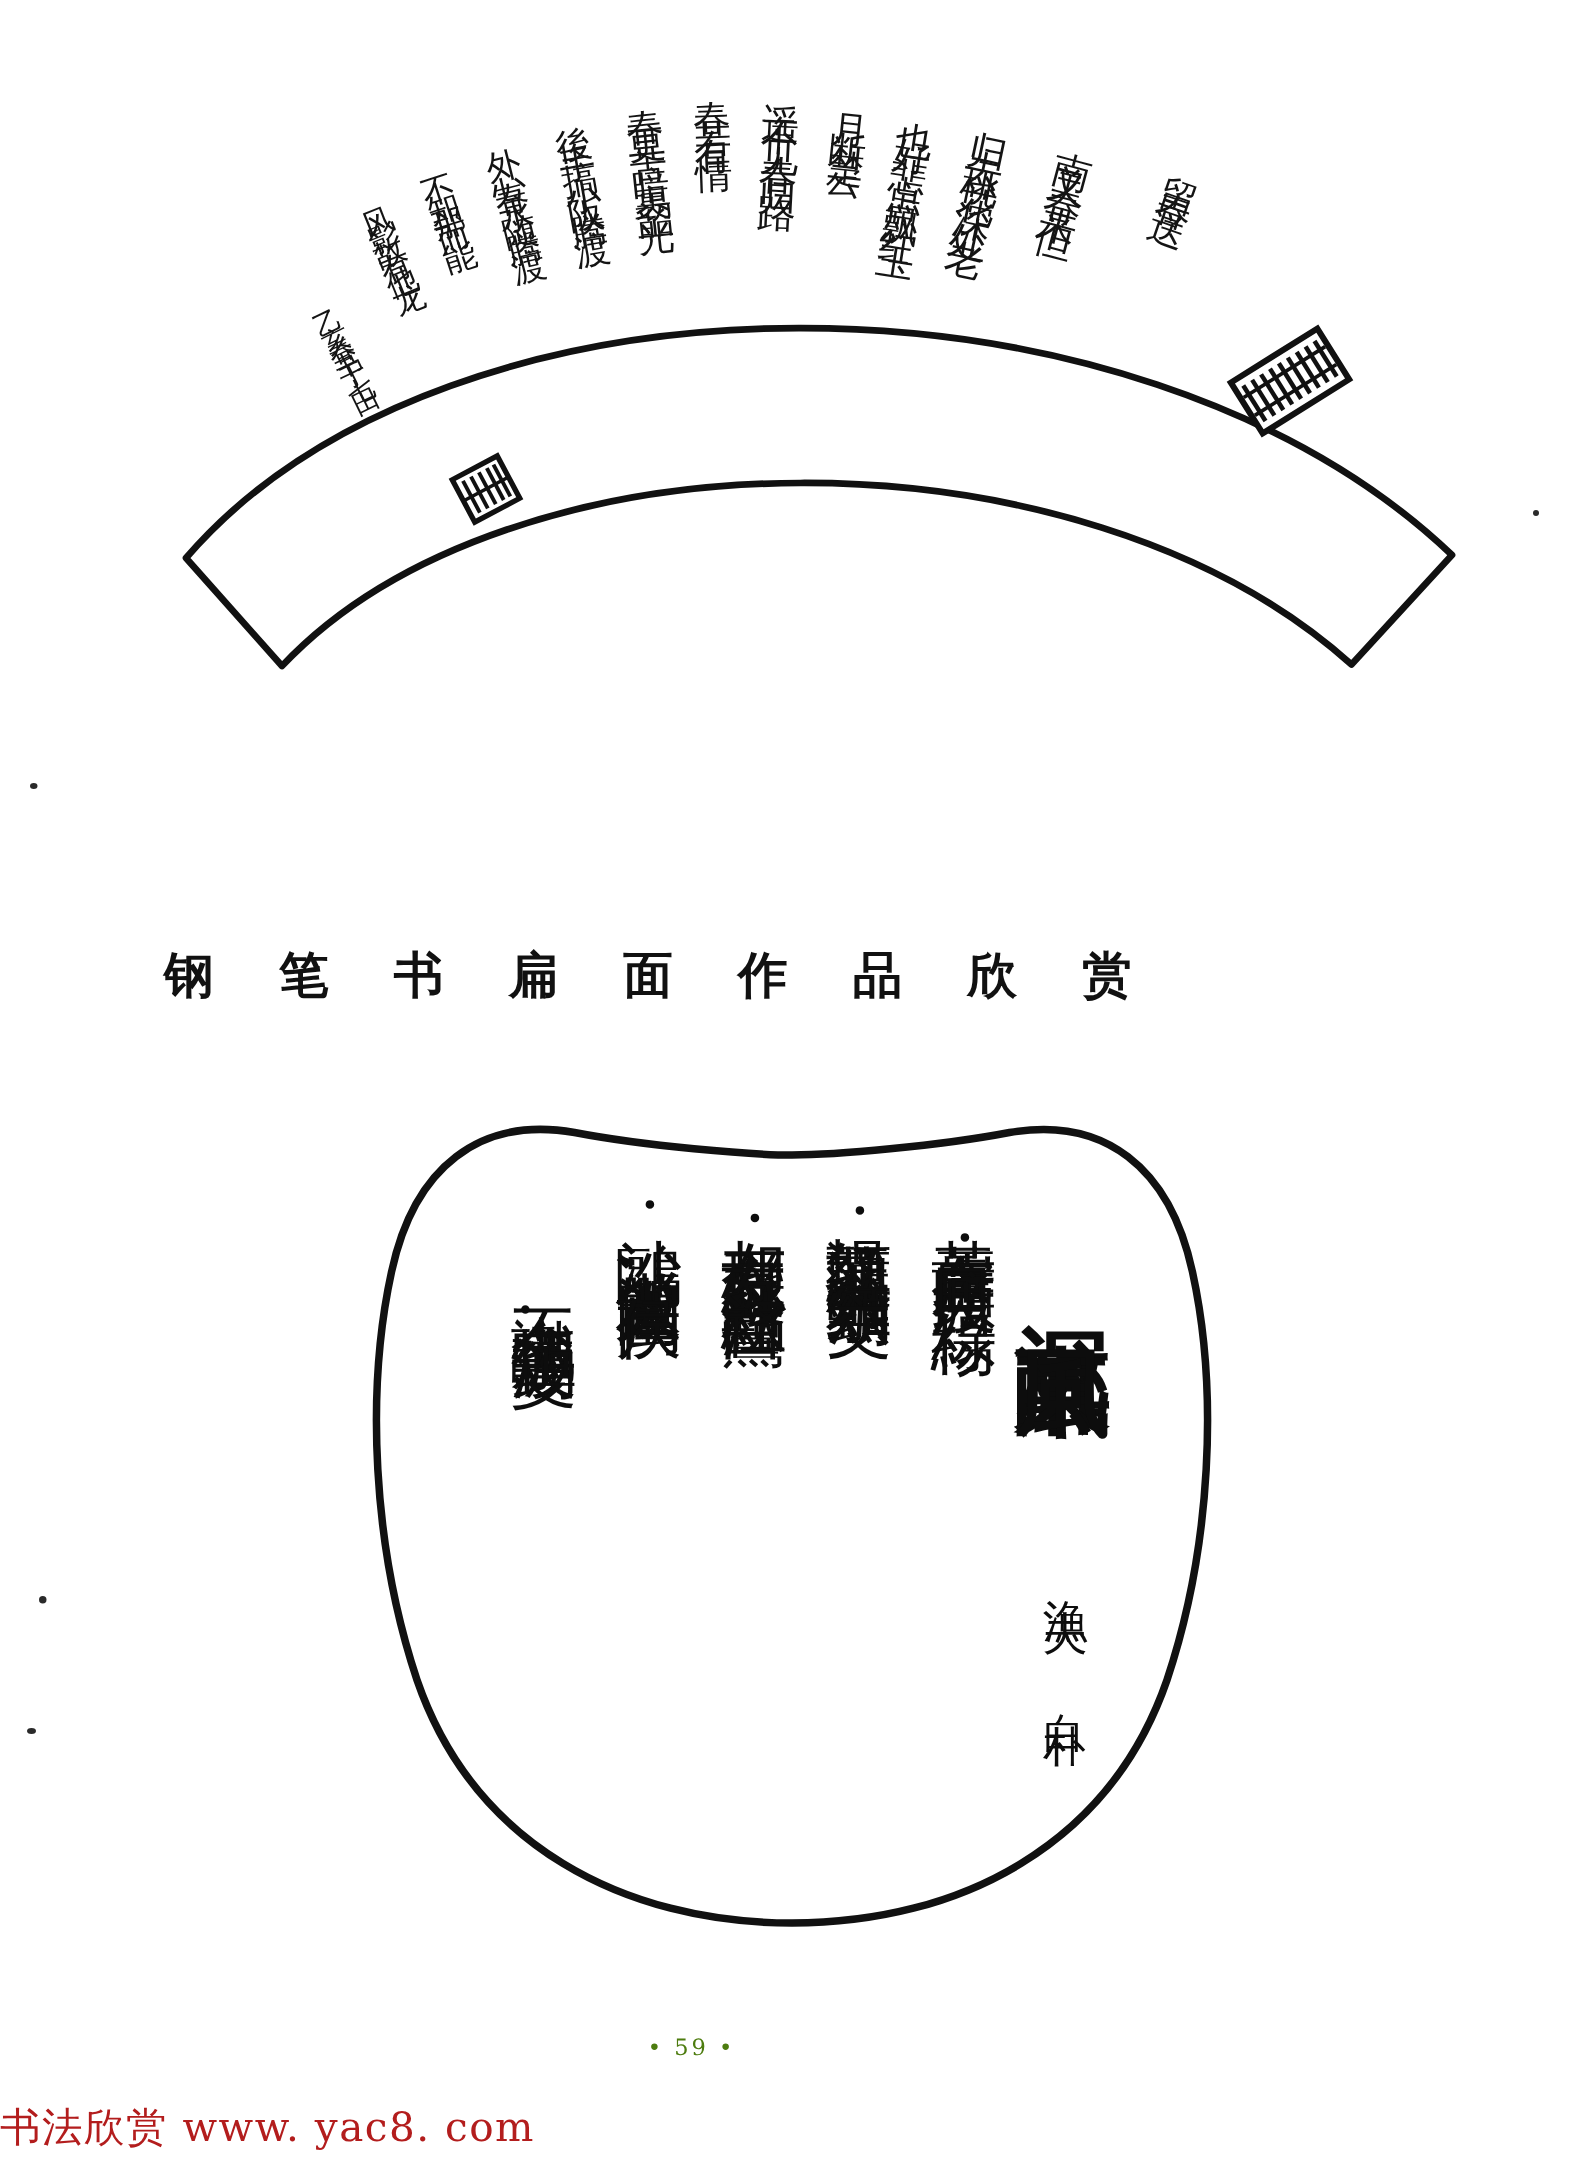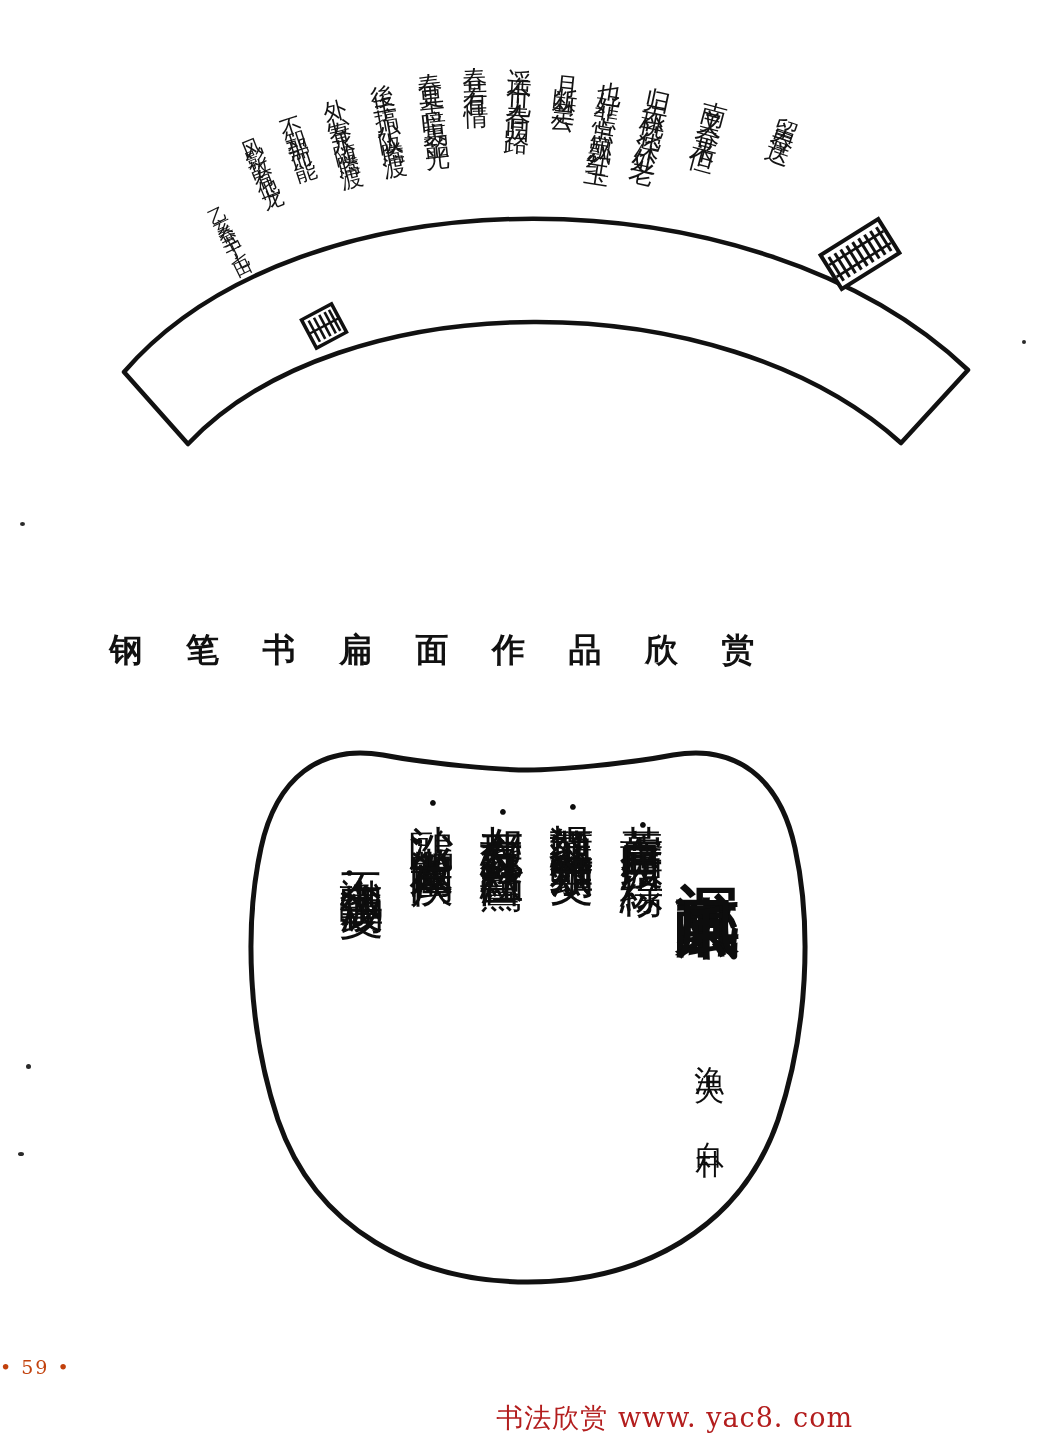--- a/index.html
+++ b/index.html
@@ -50,30 +50,30 @@
     position:absolute;
     writing-mode:vertical-rl;
     white-space:nowrap;
     color:#0d0d0d;
     font-family:"DejaVu Serif", serif;
   }
 
   
   #page-number{
     position:absolute;left:0;top:1356px;width:1056px;
-    text-align:left;
-    font-family:"DejaVu Serif", serif;
-    font-size:19px;color:#c2410c;
+    text-align:center;
+    font-family:"DejaVu Serif", serif;
+    font-size:15px;color:#4d7c0f;
     letter-spacing:2px;
     padding-right:134px;
     box-sizing:border-box;
   }
   #watermark{
     position:absolute;left:0;top:1400px;width:899px;
-    text-align:right;
+    text-align:left;
     padding-right:46px;
     box-sizing:border-box;
     font-family:"DejaVu Serif", serif;
     font-size:27px;
     color:#b31d1d;
     letter-spacing:1px;
     white-space:nowrap;
   }
   #watermark .wm-url{font-family:"DejaVu Serif", serif;letter-spacing:1px;}
 

